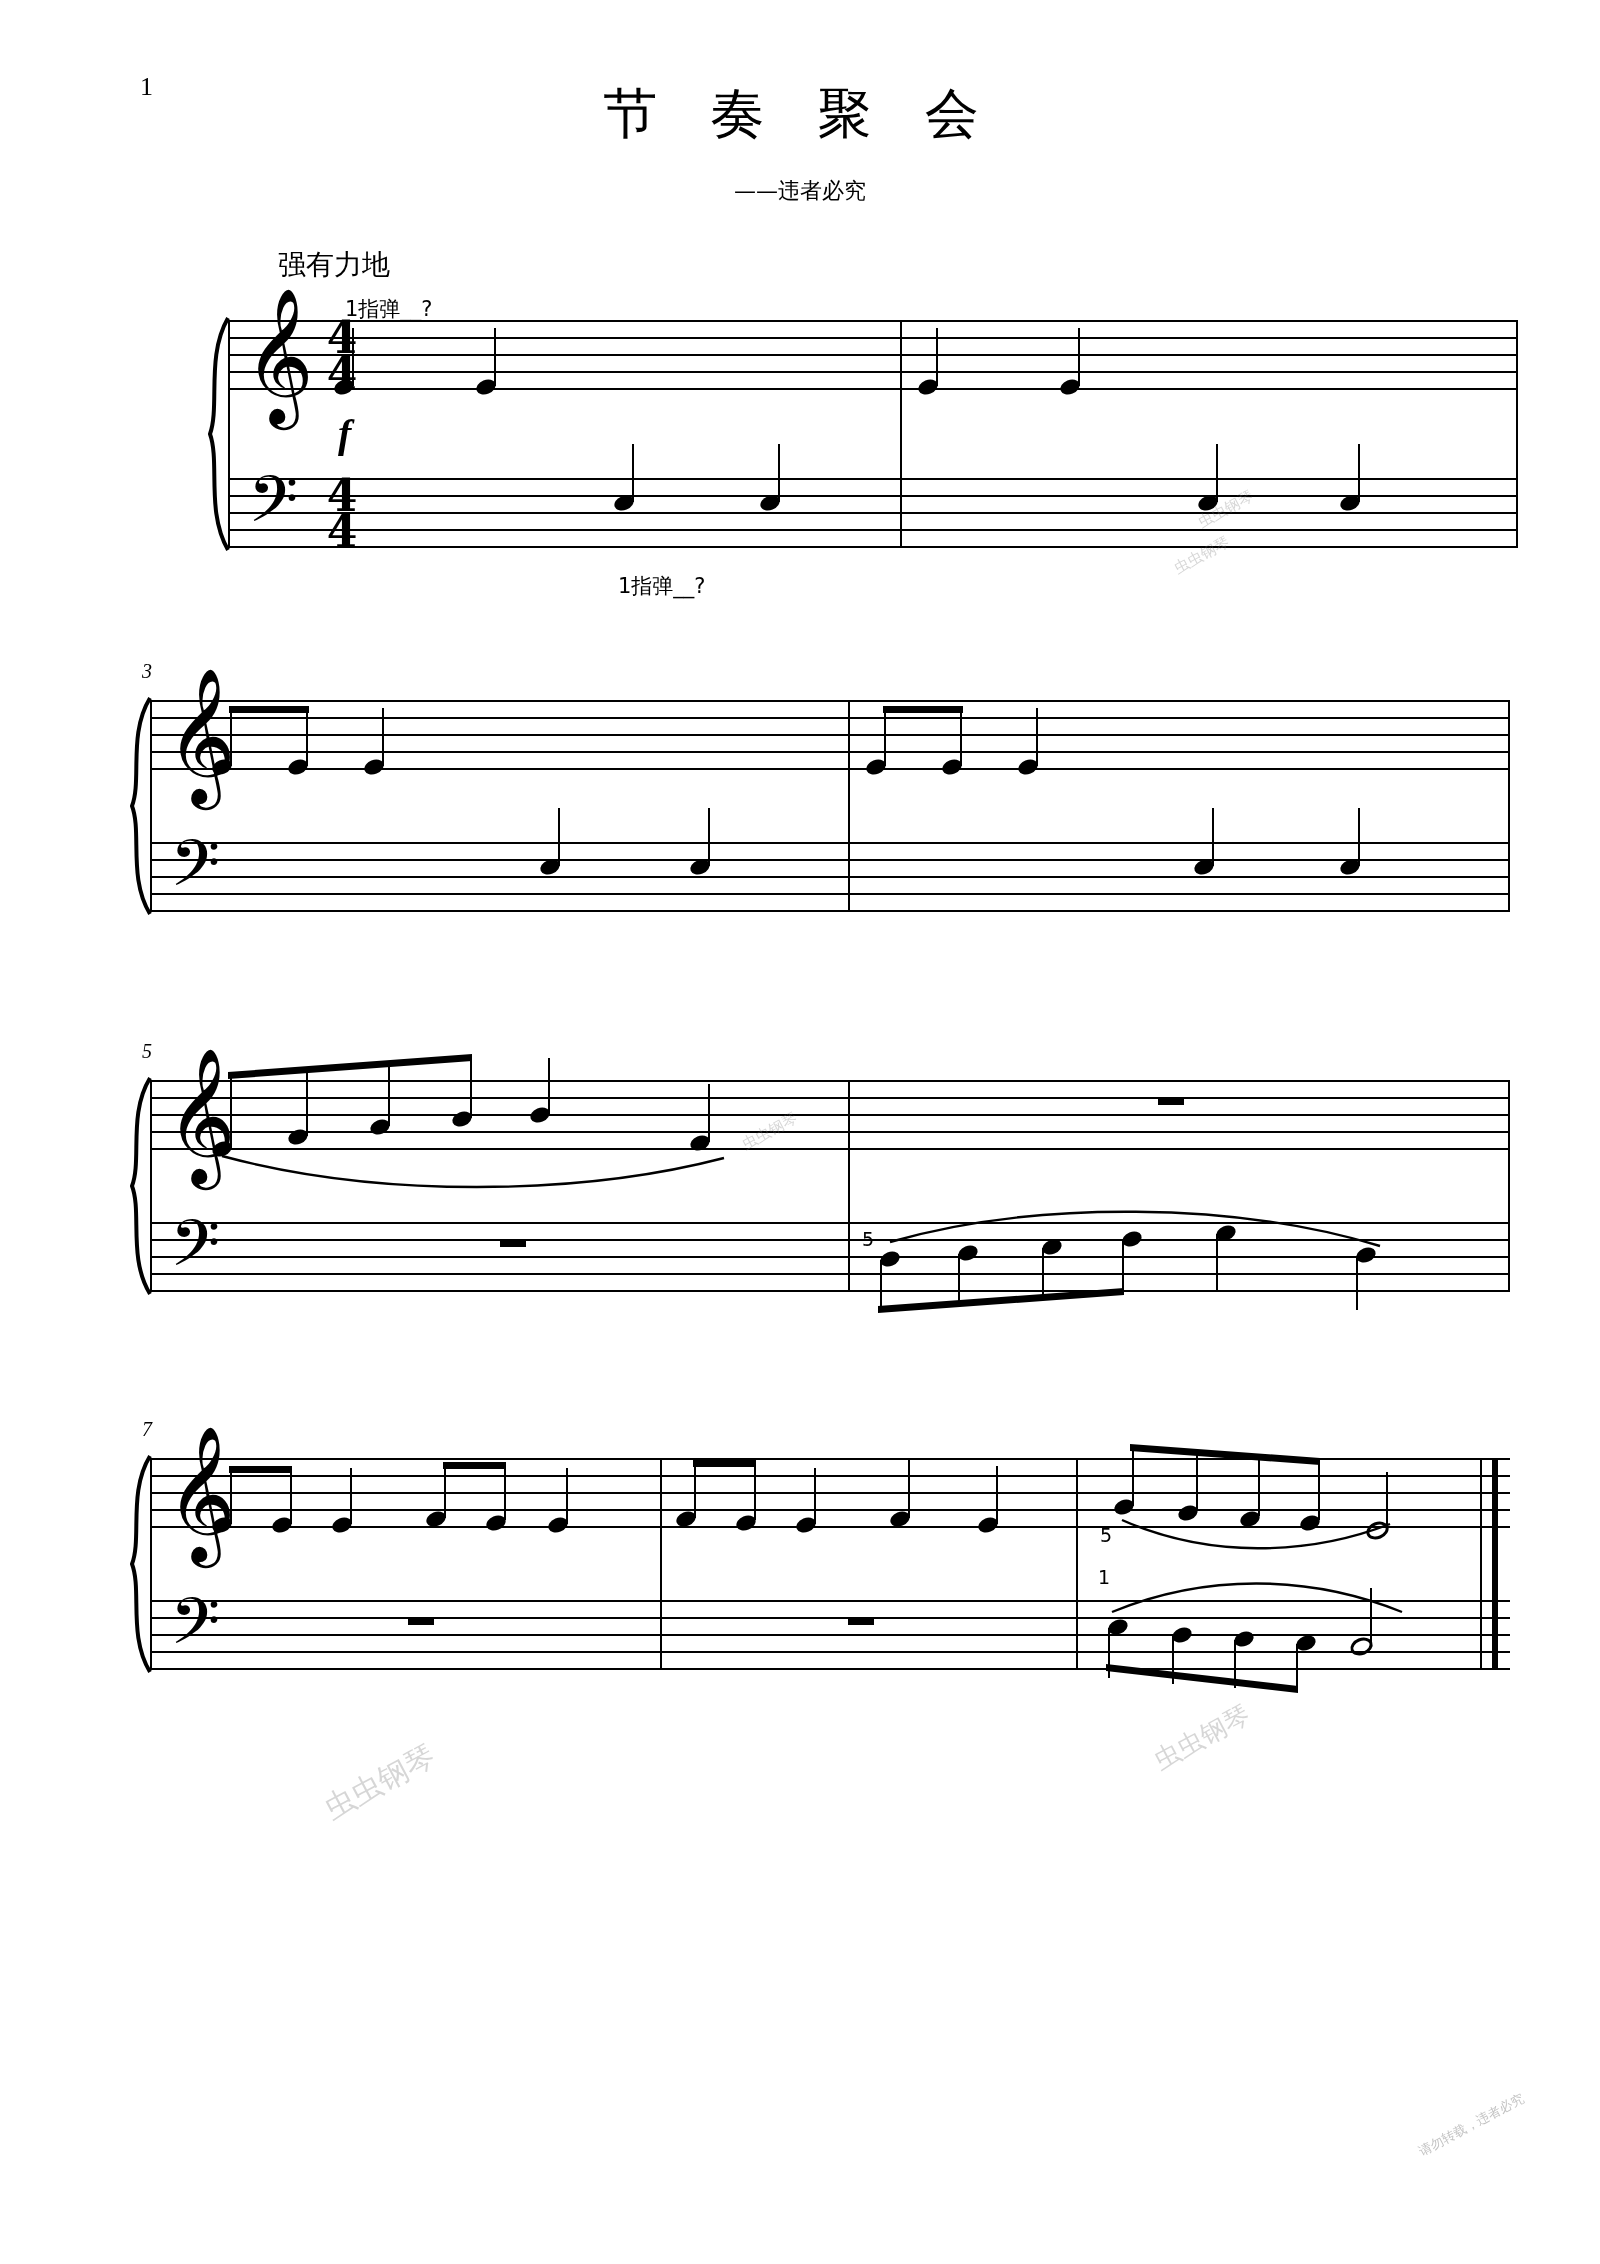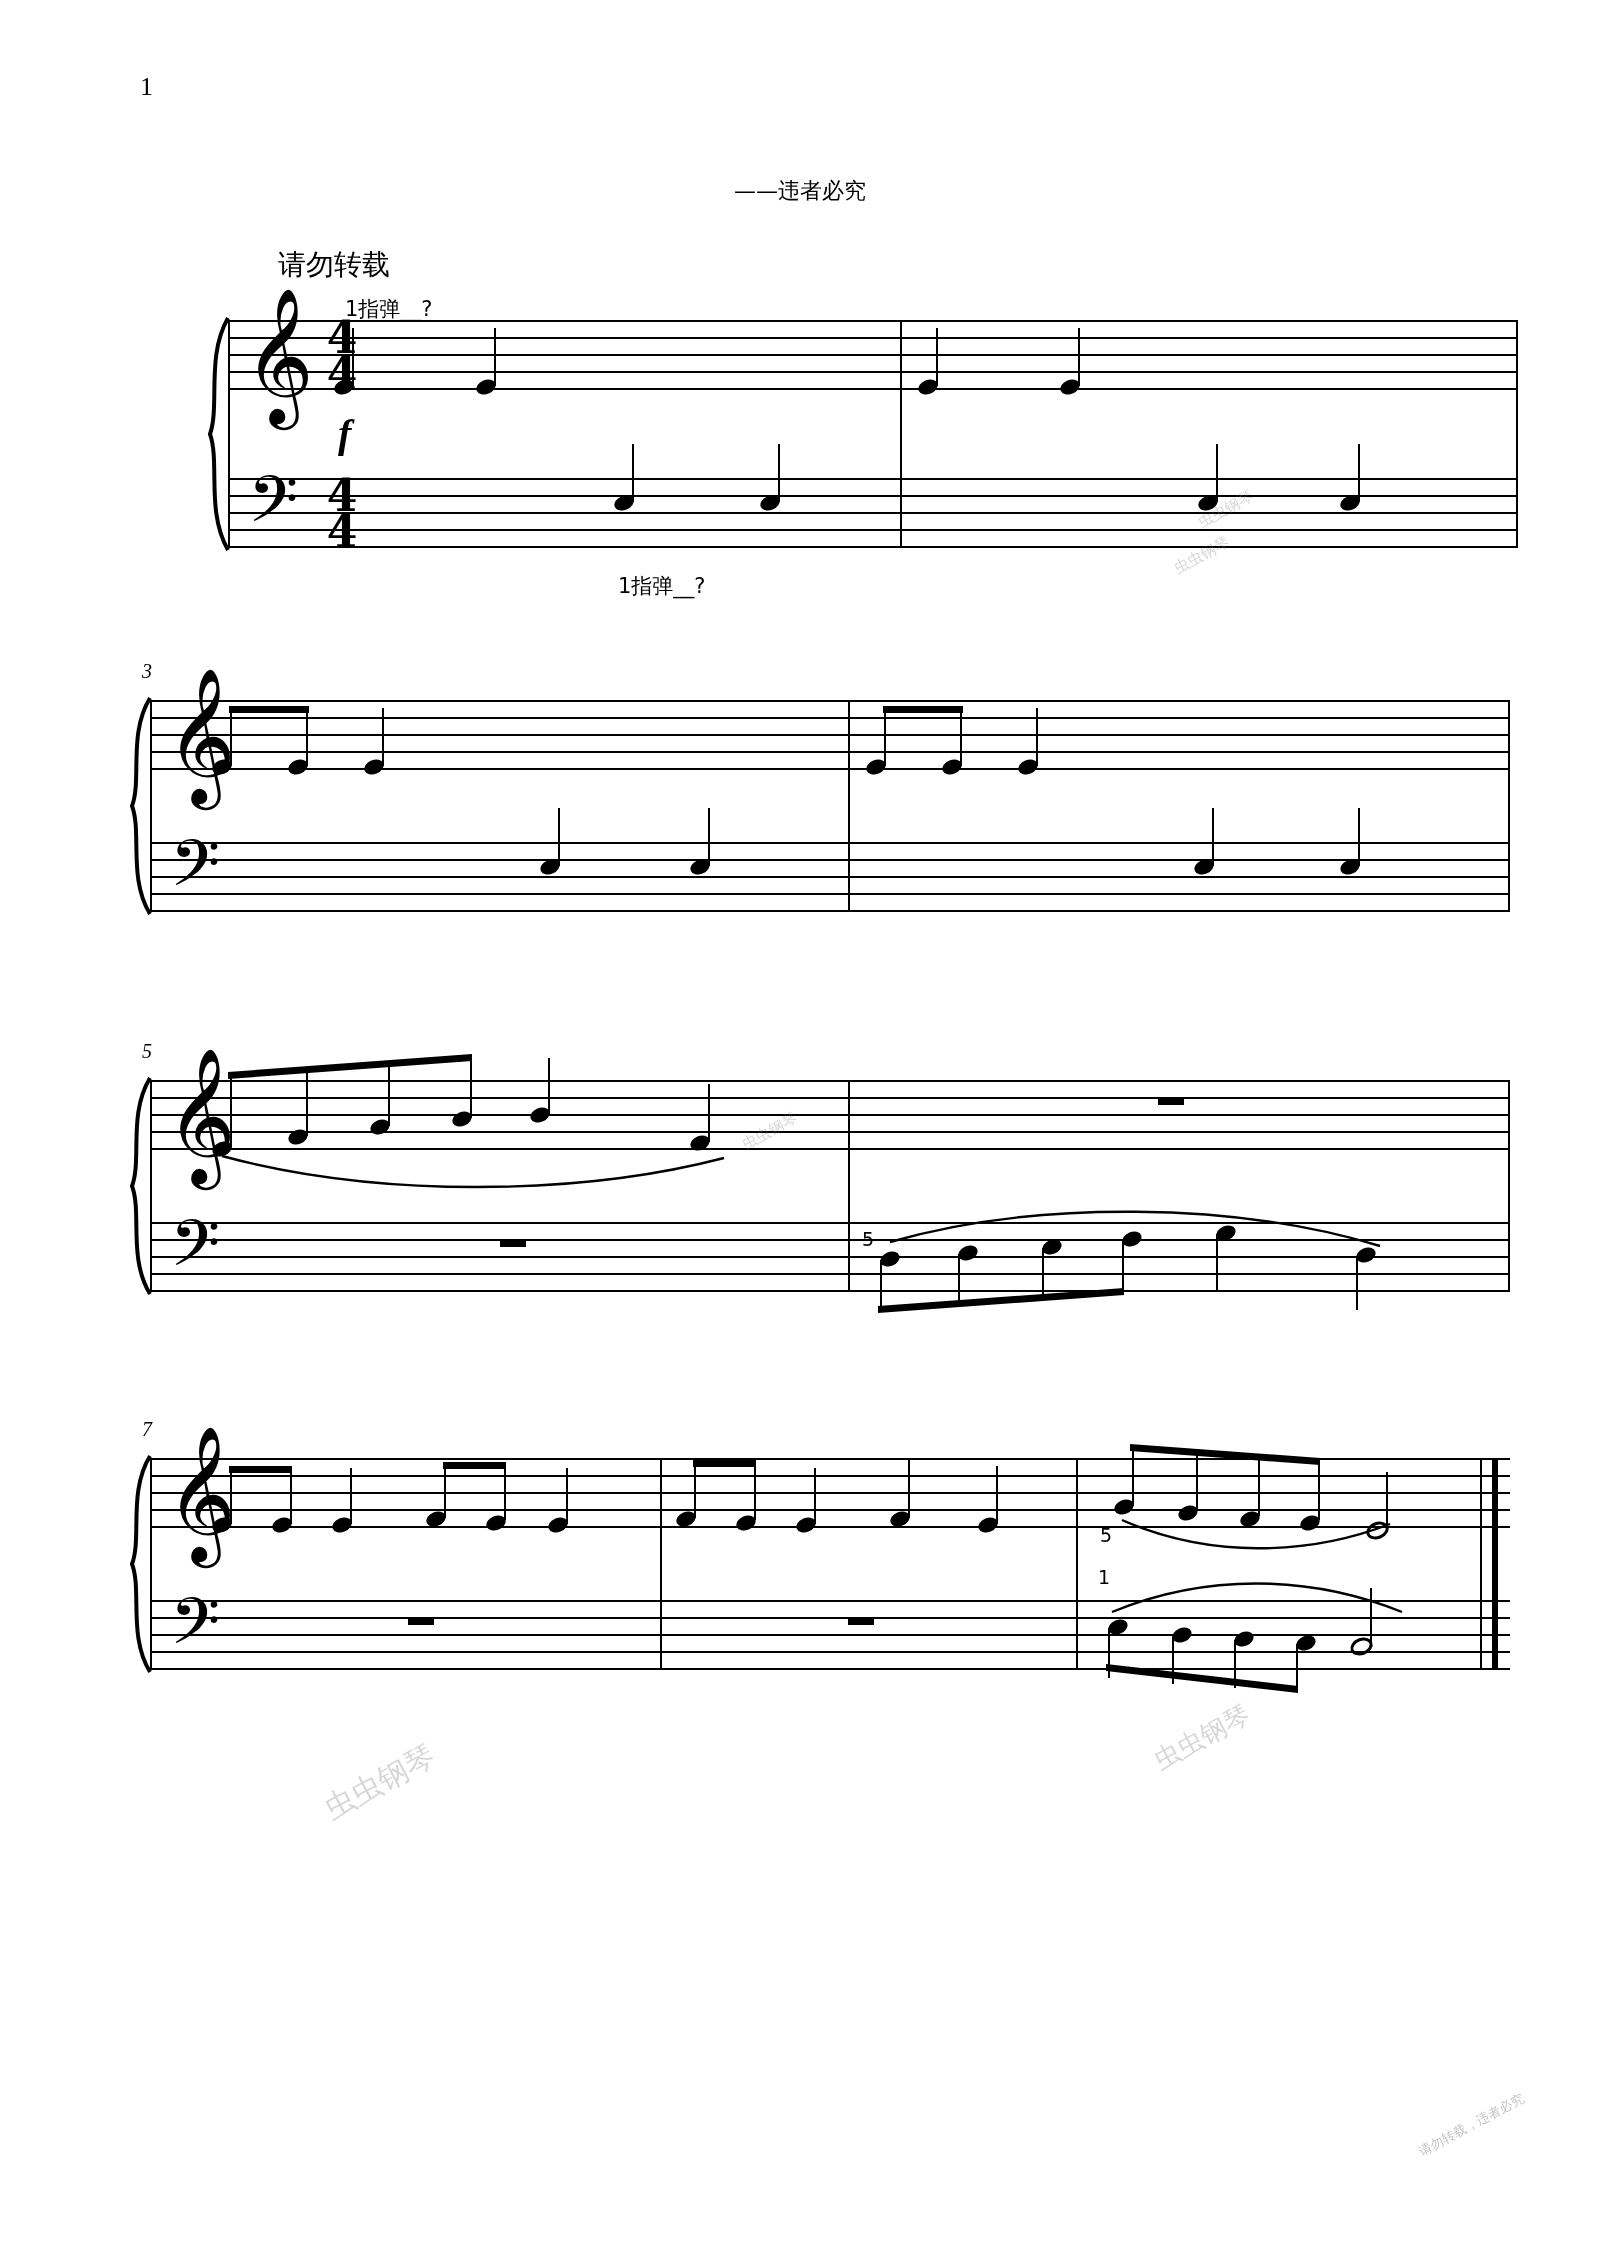--- a/index.html
+++ b/index.html
@@ -169,22 +169,23 @@
     font-family: "DejaVu Sans", sans-serif;
     transform: rotate(-28deg);
   }
 </style>
 </head>
 <body>
 
 <div id="sheet">
 
   <div class="page-number">1</div>
+  <div class="title">节 奏 聚 会</div>
   <div class="subtitle">——违者必究</div>
-  <div class="tempo-text">请勿转载</div>
+  <div class="tempo-text">强有力地</div>
 
   <div class="system" style="left:0;top:0;">
 
     <div class="finger-note" style="left:345px;top:295px;">1指弹__?</div>
     <div class="finger-note" style="left:618px;top:572px;">1指弹__?</div>
 
     <div class="staff" style="left:228px;top:320px;width:1290px;height:70px;">
       <div class="staff-line" style="top:0;width:1290px;"></div>
       <div class="staff-line" style="top:17px;width:1290px;"></div>
       <div class="staff-line" style="top:34px;width:1290px;"></div>

